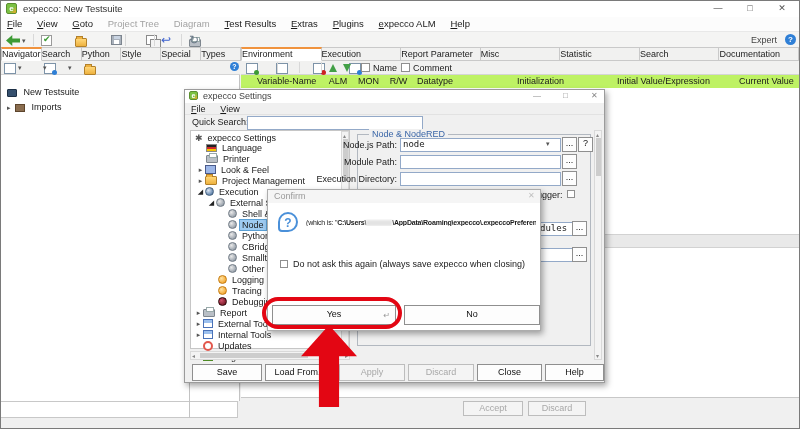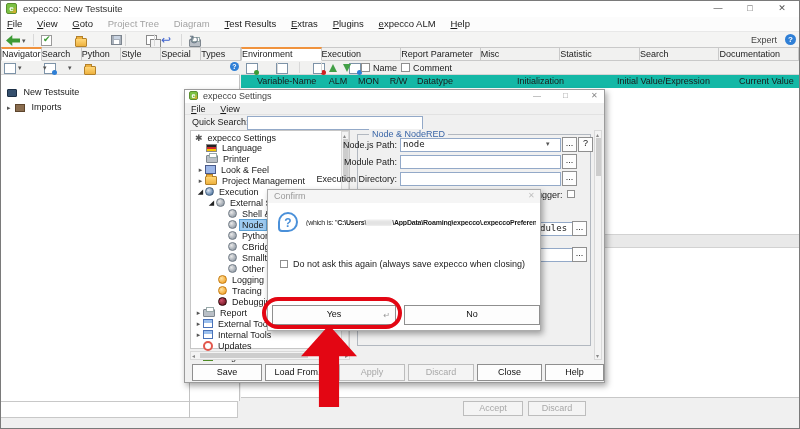--- a/index.html
+++ b/index.html
@@ -58,21 +58,21 @@
   .gridic::after{content:"";position:absolute;right:-2px;bottom:-2px;width:5px;height:5px;border-radius:50%}
   .gridic.g::after{background:#3d9b35}.gridic.r::after{background:#cc2222}.gridic.b::after{background:#2f7fd6}.gridic.n::after{background:transparent}
   .triup{width:0;height:0;border-left:4px solid transparent;border-right:4px solid transparent;border-bottom:8px solid #43a047}
   .tridn{width:0;height:0;border-left:4px solid transparent;border-right:4px solid transparent;border-top:8px solid #43a047}
   .helpc{width:11px;height:11px;border-radius:50%;background:#2f7fd6;color:#fff;font-size:8px;font-weight:bold;text-align:center;line-height:11px}
   .logo{width:11px;height:11px;border-radius:2px;background:linear-gradient(135deg,#7ac143 55%,#f9a825);border:1px solid #5a8f2f;color:#fff;font-size:8px;font-weight:bold;text-align:center;line-height:10px}
   .cb{width:9px;height:9px;background:#fff;border:1px solid #8f8f8f}
   .caret{font-size:7px;color:#555}
   
   .paneltb{background:#f1f1f0;border-bottom:1px solid #d5d5d5}
-  .hcell{position:absolute;top:0;height:21px;border-right:1px solid #dcdcdc;font-size:9px;line-height:13px;padding-left:4px;background:#14b8a6;overflow:hidden;white-space:nowrap}
+  .hcell{position:absolute;top:0;height:21px;border-right:1px solid #dcdcdc;font-size:9px;line-height:13px;padding-left:4px;background:#bef264;overflow:hidden;white-space:nowrap}
   .btn{position:absolute;background:#fdfdfd;border:1px solid #8f8f8f;font-size:9px;text-align:center;color:#111;overflow:hidden;white-space:nowrap}
   .btn.dis{color:#a8a8a8;border-color:#bdbdbd;background:#f4f4f4}
   .field{position:absolute;background:#fff;border:1px solid #93a9c8;font-size:9px;line-height:10px;padding:0 2px;overflow:hidden;white-space:nowrap}
   .mono{font-family:"DejaVu Sans Mono",monospace;font-size:9px}
   .groupbox{position:absolute;border:1px solid #b2b8c0}
   .grouptitle{position:absolute;background:#f0f0f0;color:#3a66a7;font-size:9px;padding:0 3px;white-space:nowrap}
   .trow{position:absolute;left:1px;height:11px;display:flex;align-items:center;font-size:9px;white-space:nowrap}
   .trow .exp{width:9px;font-size:7px;color:#555;text-align:center;flex:none}
   .trow .lbl{padding:0 2px;margin-left:3px}
   .trow.sel .lbl{background:#9ecbf2;outline:1px solid #5a9fd4}

